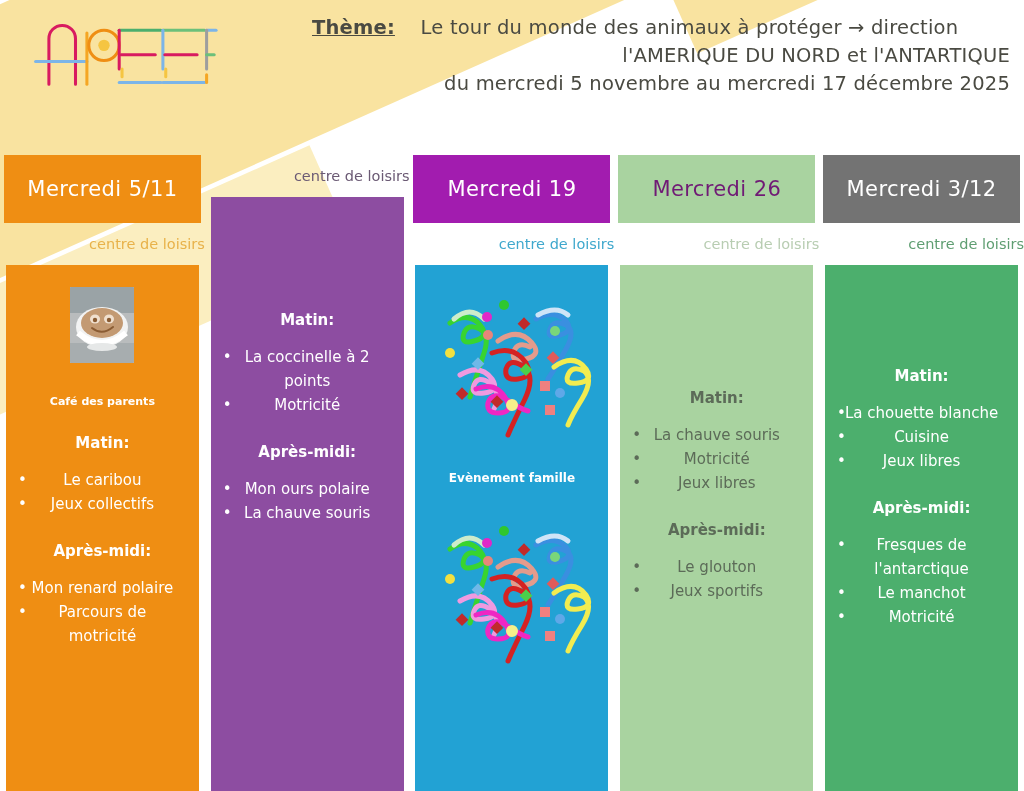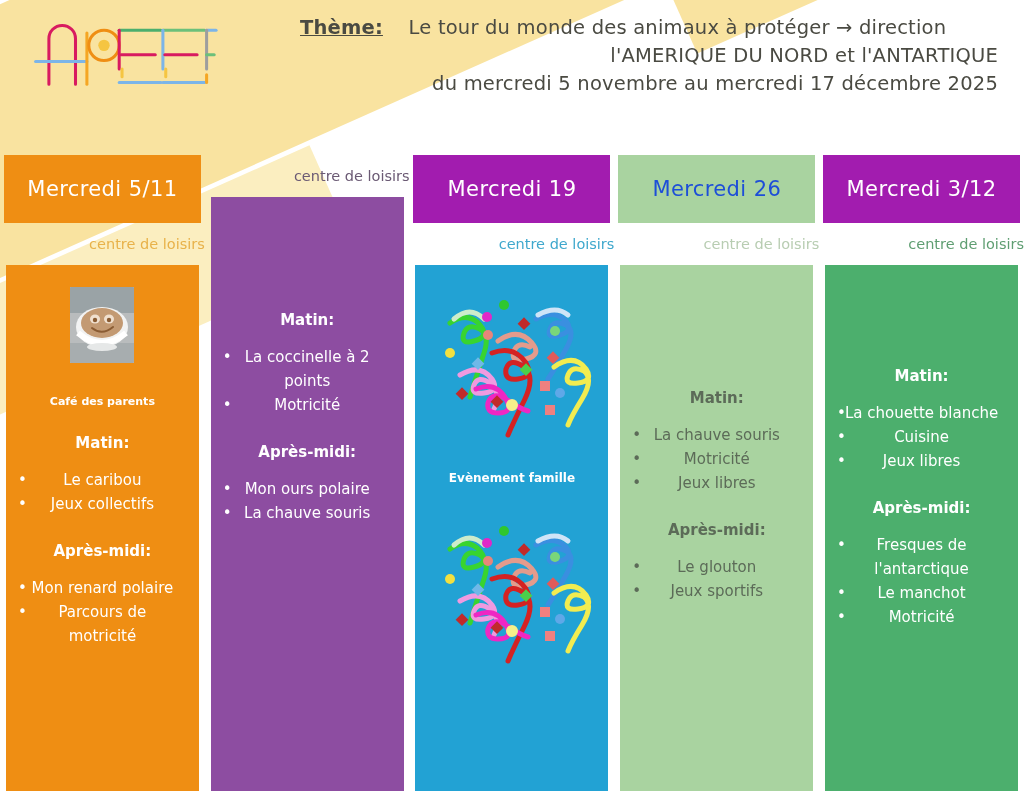--- a/index.html
+++ b/index.html
@@ -33,21 +33,21 @@
     transform:rotate(-24deg);
     transform-origin:left top;
   }
 
   
   .header{position:relative;z-index:3;height:110px;}
   .logo{
     position:absolute;left:28px;top:14px;width:190px;height:76px;
   }
   .theme-block{
-    position:absolute;left:300px;top:14px;width:700px;
+    position:absolute;left:312px;top:14px;width:700px;
     text-align:right;
     color:#4a4a42;
   }
   .theme-line{
     font-size:19.5px;line-height:28px;white-space:nowrap;
     font-family:"DejaVu Sans","Liberation Sans",sans-serif;
     letter-spacing:.2px;
   }
   .theme-line1{text-align:left;}
   .theme-label{font-weight:bold;text-decoration:underline;}
@@ -288,39 +288,39 @@
               <rect x="61" y="104" width="9" height="9" fill="#c12a2a" transform="rotate(45 65 108)"></rect>
               <circle cx="80" cy="112" r="6" fill="#f5f08a"></circle>
               <rect x="113" y="112" width="10" height="10" fill="#ef8080"></rect>
             </g>
           </svg>
         </div>
       </div>
     </div>
 
     <div class="col">
-      <div class="col-head" style="background:#a9d3a0;color:#1d4ed8;">Mercredi 26</div>
+      <div class="col-head" style="background:#a9d3a0;color:#701a75;">Mercredi 26</div>
       <div class="col-sub" style="color:#b8cdb2;">centre de loisirs</div>
       <div class="col-body pale" style="background:#a9d3a0;">
         <div class="block-title" style="margin-top:110px;">Matin:</div>
         <ul class="items">
           <li><span class="bullet">•</span><span>La chauve souris</span></li>
           <li><span class="bullet">•</span><span>Motricité</span></li>
           <li><span class="bullet">•</span><span>Jeux libres</span></li>
         </ul>
         <div class="block-title">Après-midi:</div>
         <ul class="items">
           <li><span class="bullet">•</span><span>Le glouton</span></li>
           <li><span class="bullet">•</span><span>Jeux sportifs</span></li>
         </ul>
       </div>
     </div>
 
     <div class="col">
-      <div class="col-head" style="background:#a21caf;">Mercredi 3/12</div>
+      <div class="col-head" style="background:#737373;">Mercredi 3/12</div>
       <div class="col-sub" style="color:#5f9e72;">centre de loisirs</div>
       <div class="col-body" style="background:#4caf6d;">
         <div class="block-title" style="margin-top:88px;">Matin:</div>
         <ul class="items">
           <li><span class="bullet">•</span><span>La chouette blanche</span></li>
           <li><span class="bullet">•</span><span>Cuisine</span></li>
           <li><span class="bullet">•</span><span>Jeux libres</span></li>
         </ul>
         <div class="block-title">Après-midi:</div>
         <ul class="items">

